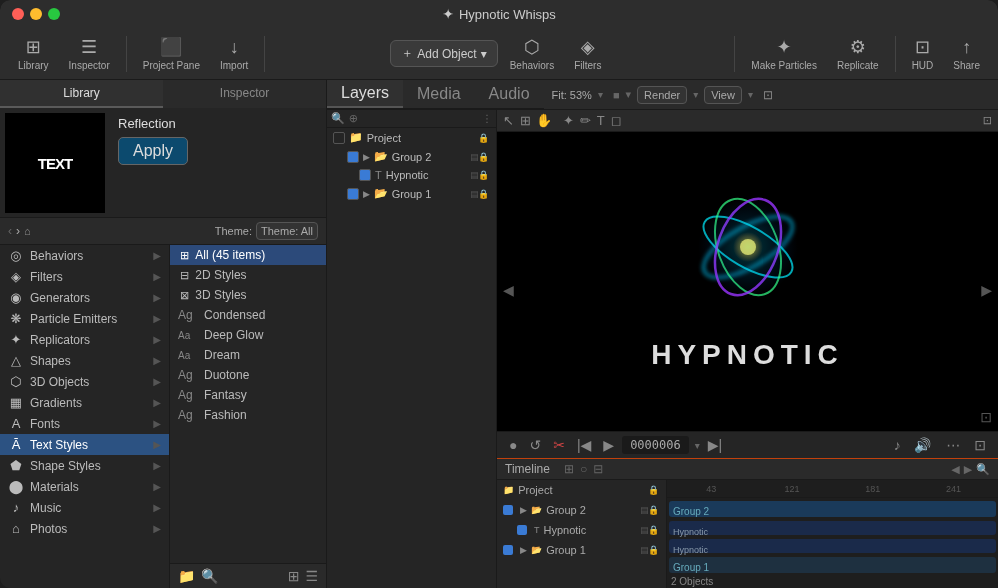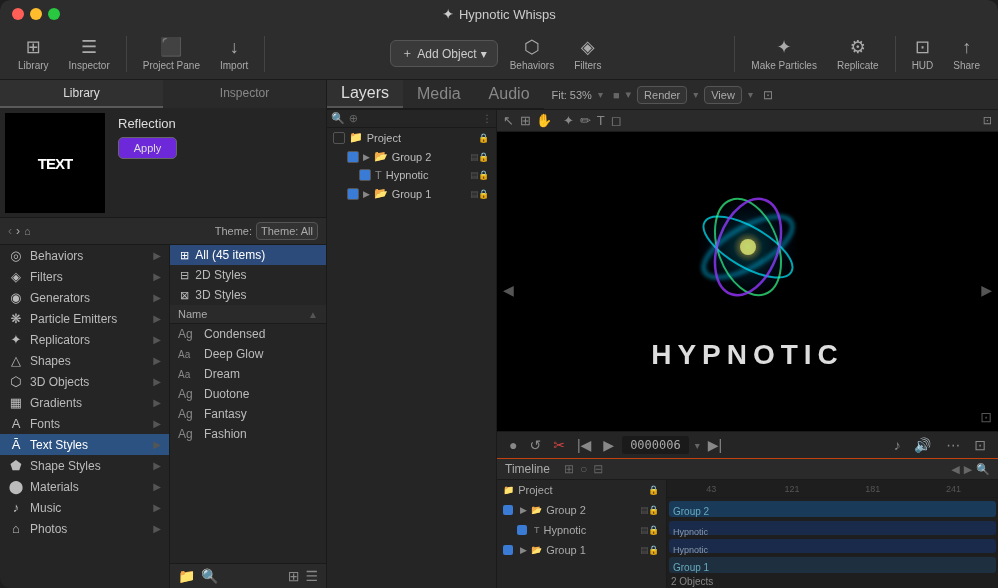--- a/index.html
+++ b/index.html
@@ -169,28 +169,28 @@
       display: flex;
       flex-direction: column;
       gap: 6px;
     }
     .inspector-title {
       font-size: 13px;
       color: #ddd;
       font-weight: 500;
     }
     .apply-btn {
-      background: #6d28d9;
+      background: #0c4a6e;
       border: 1px solid #666;
       border-radius: 5px;
       color: #ddd;
-      font-size: 11px;
+      font-size: 16px;
       padding: 4px 14px;
       cursor: pointer;
-      width: 59px;
+      width: 70px;
       text-align: center;
     }
 
     
     .library-nav {
       display: flex;
       align-items: center;
       padding: 4px 8px;
       background: #2a2a2a;
       border-bottom: 1px solid #1a1a1a;
@@ -641,24 +641,20 @@
         </div>
         <div class="subcat-item">
           <span class="subcat-icon">⊟</span>
           <span>2D Styles</span>
         </div>
         <div class="subcat-item">
           <span class="subcat-icon">⊠</span>
           <span>3D Styles</span>
         </div>
 
-        <div class="name-header">
-          <span class="name-header-label">Name</span>
-          <span style="font-size:10px;color:#555;">▲</span>
-        </div>
 
         <div class="name-items">
           <div class="name-item">
             <span class="name-item-icon">Ag</span>
             <span class="name-item-label">Condensed</span>
           </div>
           <div class="name-item">
             <span class="name-item-icon" style="font-size:10px;">Aa</span>
             <span class="name-item-label">Deep Glow</span>
           </div>

